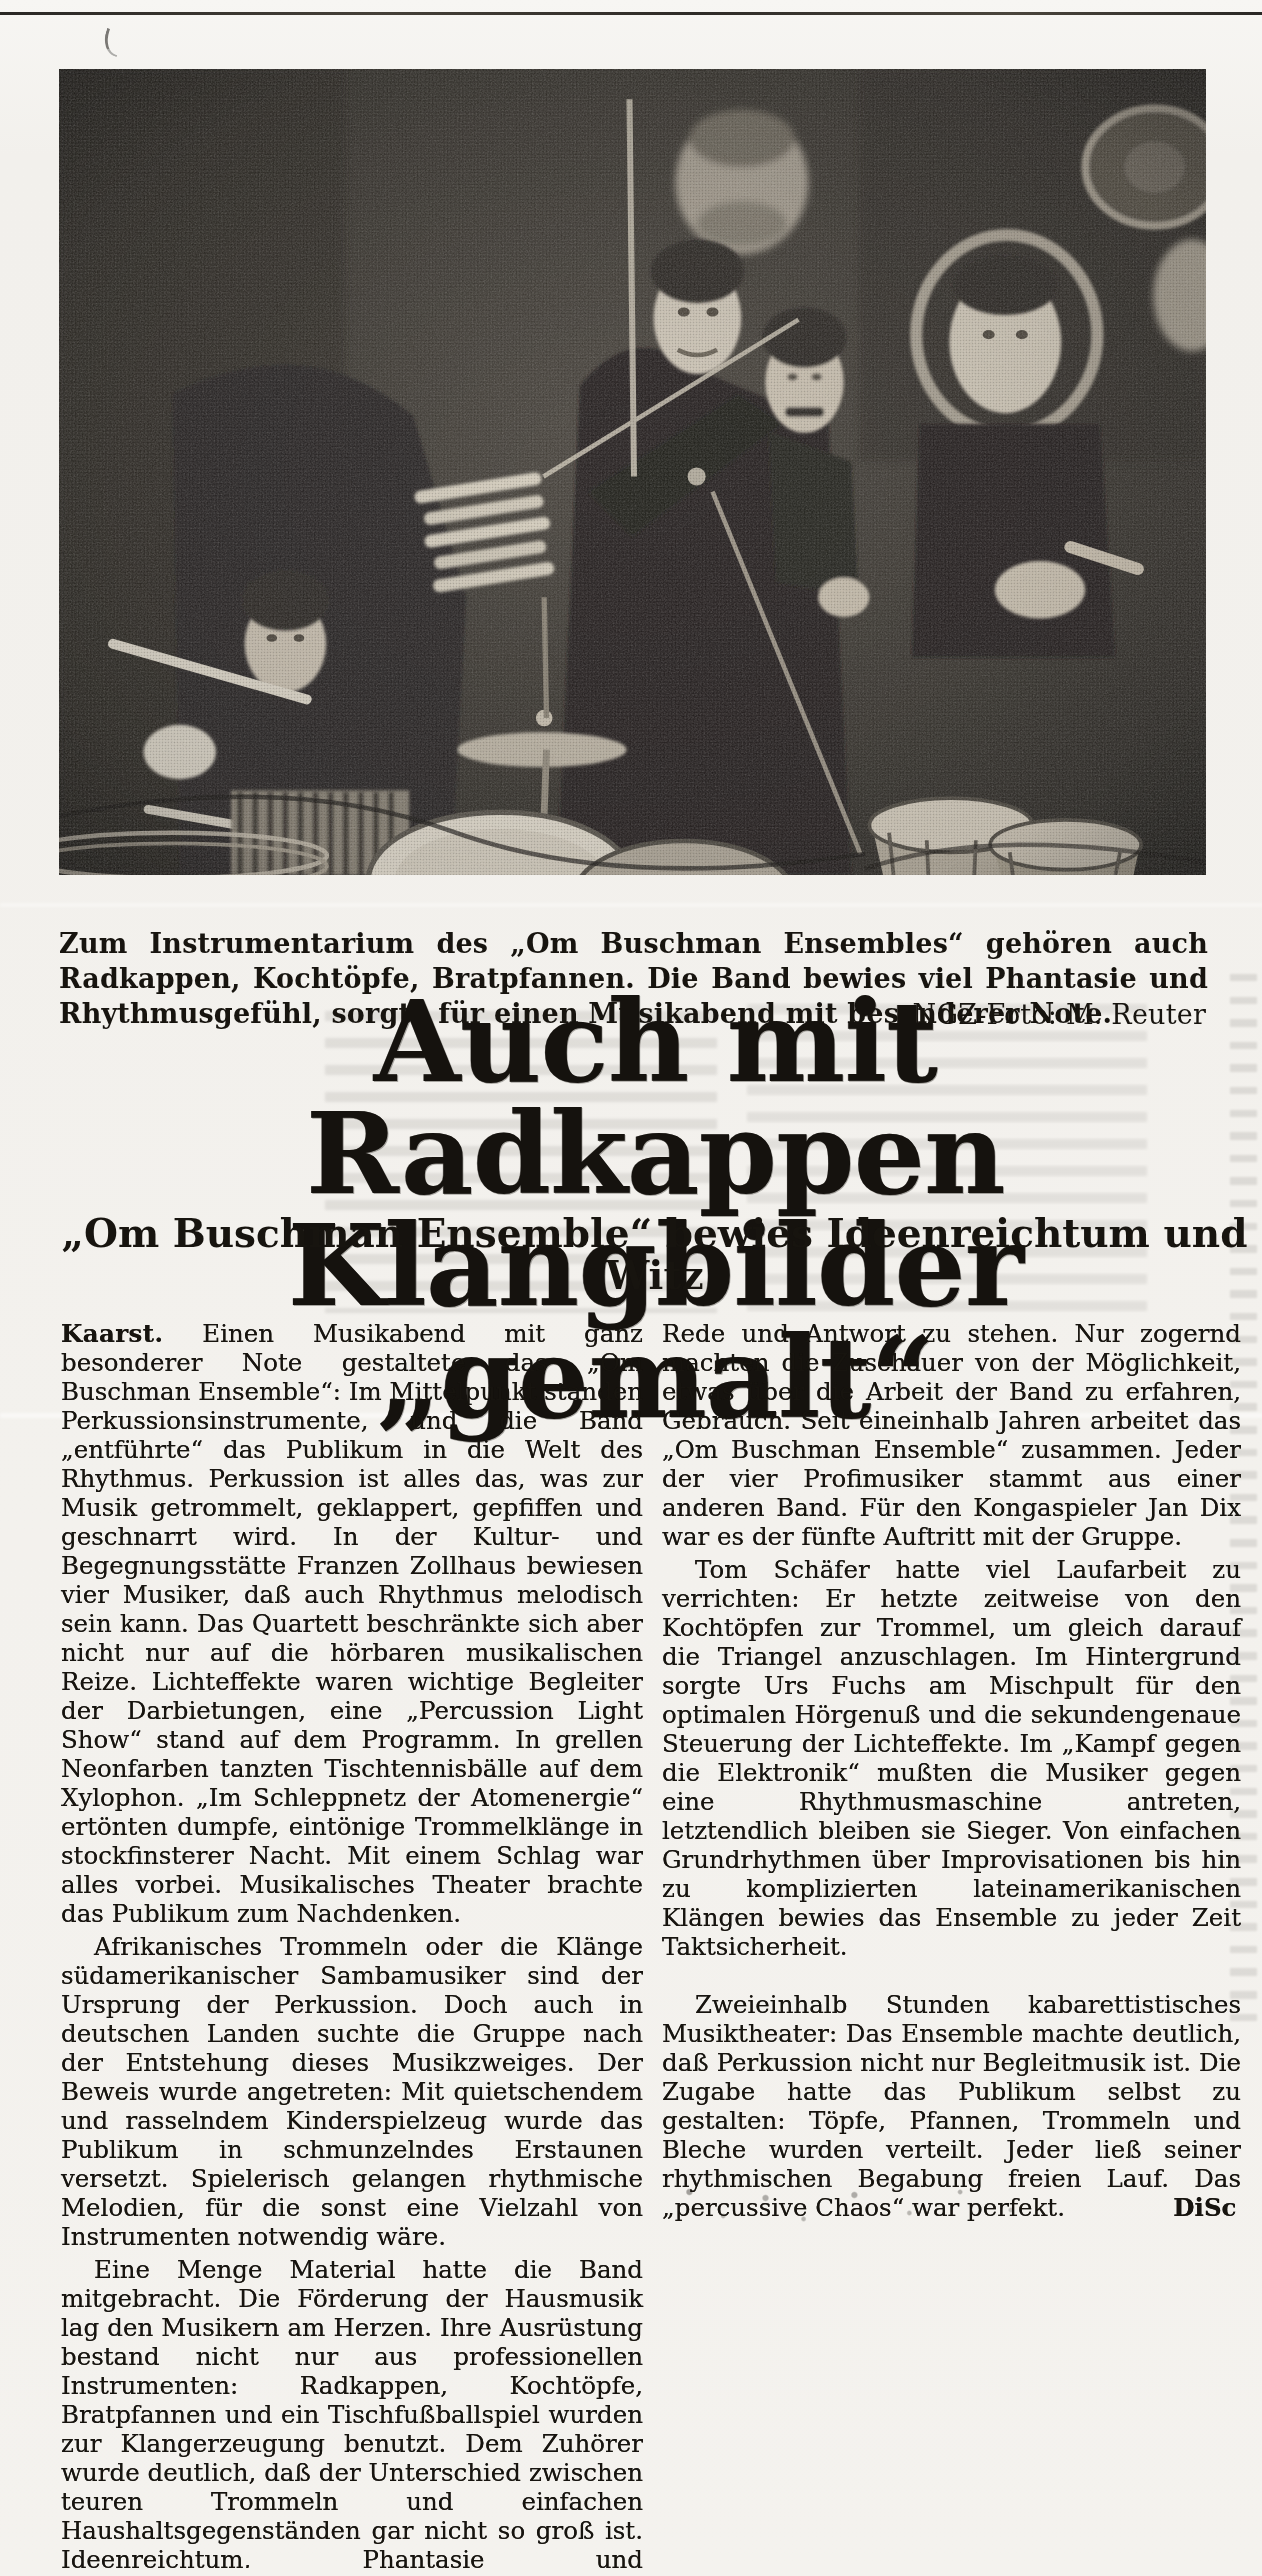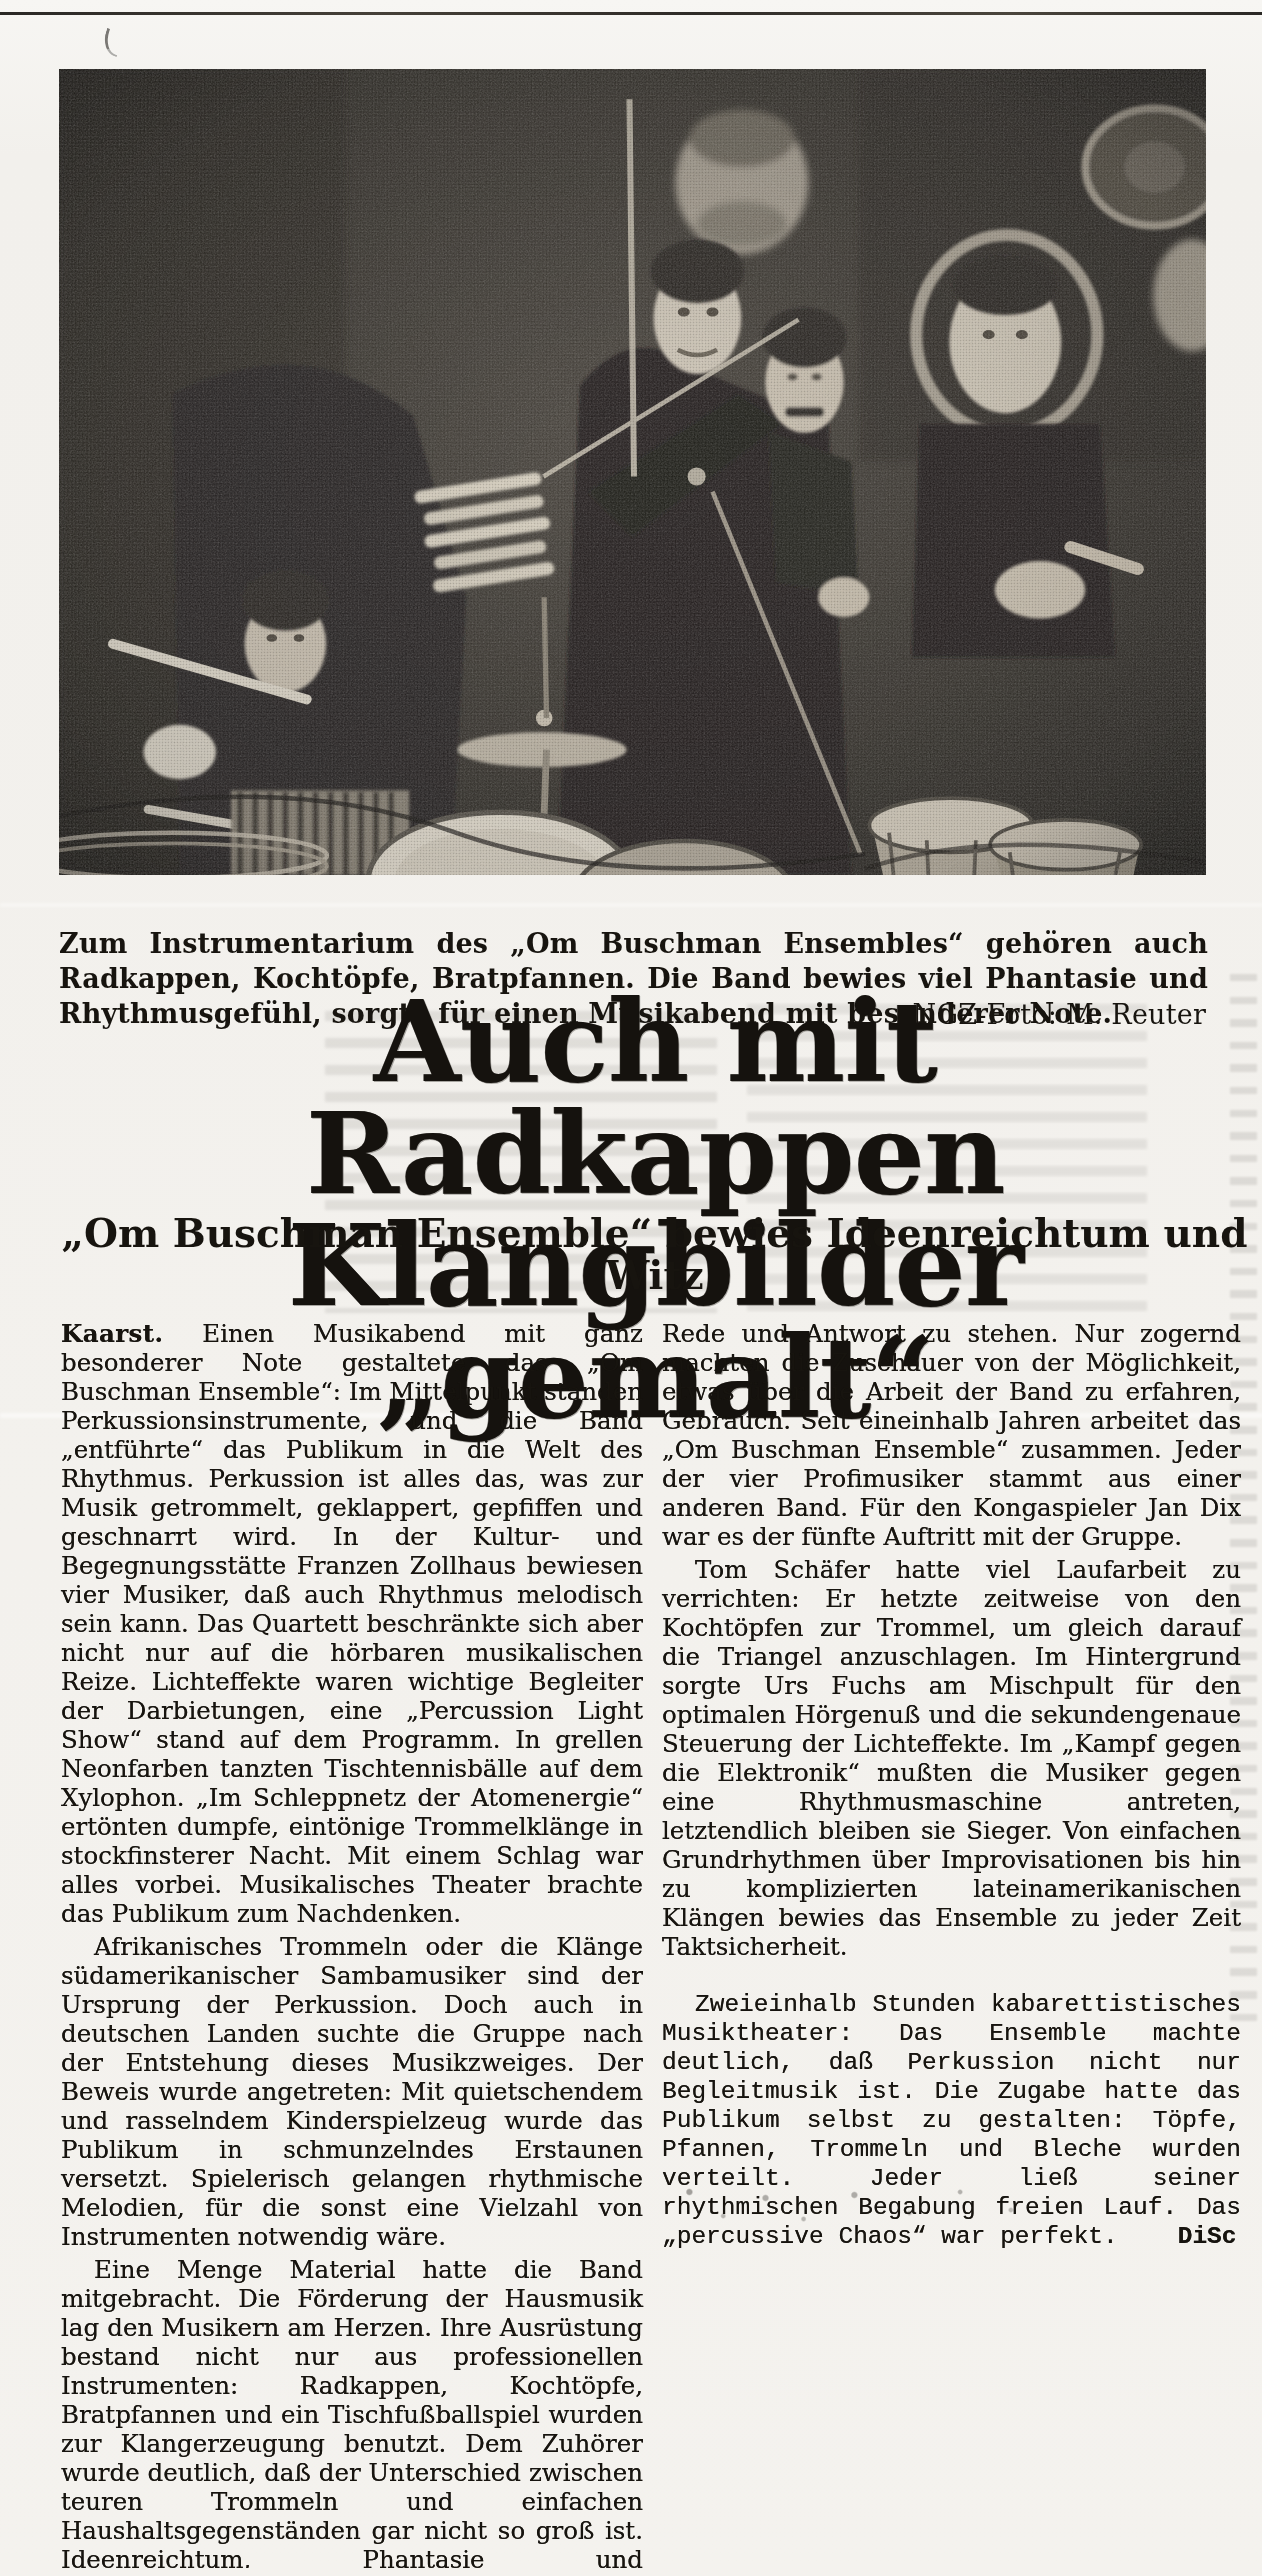--- a/index.html
+++ b/index.html
@@ -60,21 +60,21 @@
     font-size:39px;line-height:42px;color:#17140f;padding-left:23px;}
 
   
   .col{font-size:24.5px;line-height:29px;text-align:justify;
     text-shadow:0 0 0.4px rgba(20,17,12,.8);}
   .col p{margin:4px;}
   .col p.ind{text-indent:33px;}
   .col-left{left:57px;top:1315px;width:590px;height:1253px;overflow:hidden;}
   .col-right{left:658px;top:1315px;width:587px;}
   .lead{font-weight:bold;letter-spacing:0.4px;}
-  .p-gap{margin-top:29px !important;font-family:Liberation Mono, monospace;}
+  .p-gap{margin-top:29px !important;}
   .p-sig{position:relative;}
   .sig{position:absolute;right:4.5px;bottom:0;font-weight:bold;}
 </style>
 </head>
 <body>
 
 <div class="abs top-rule"></div>
 <div class="abs pen-mark"></div>
 <div class="abs crease2"></div>
 <div class="abs crease"></div>

